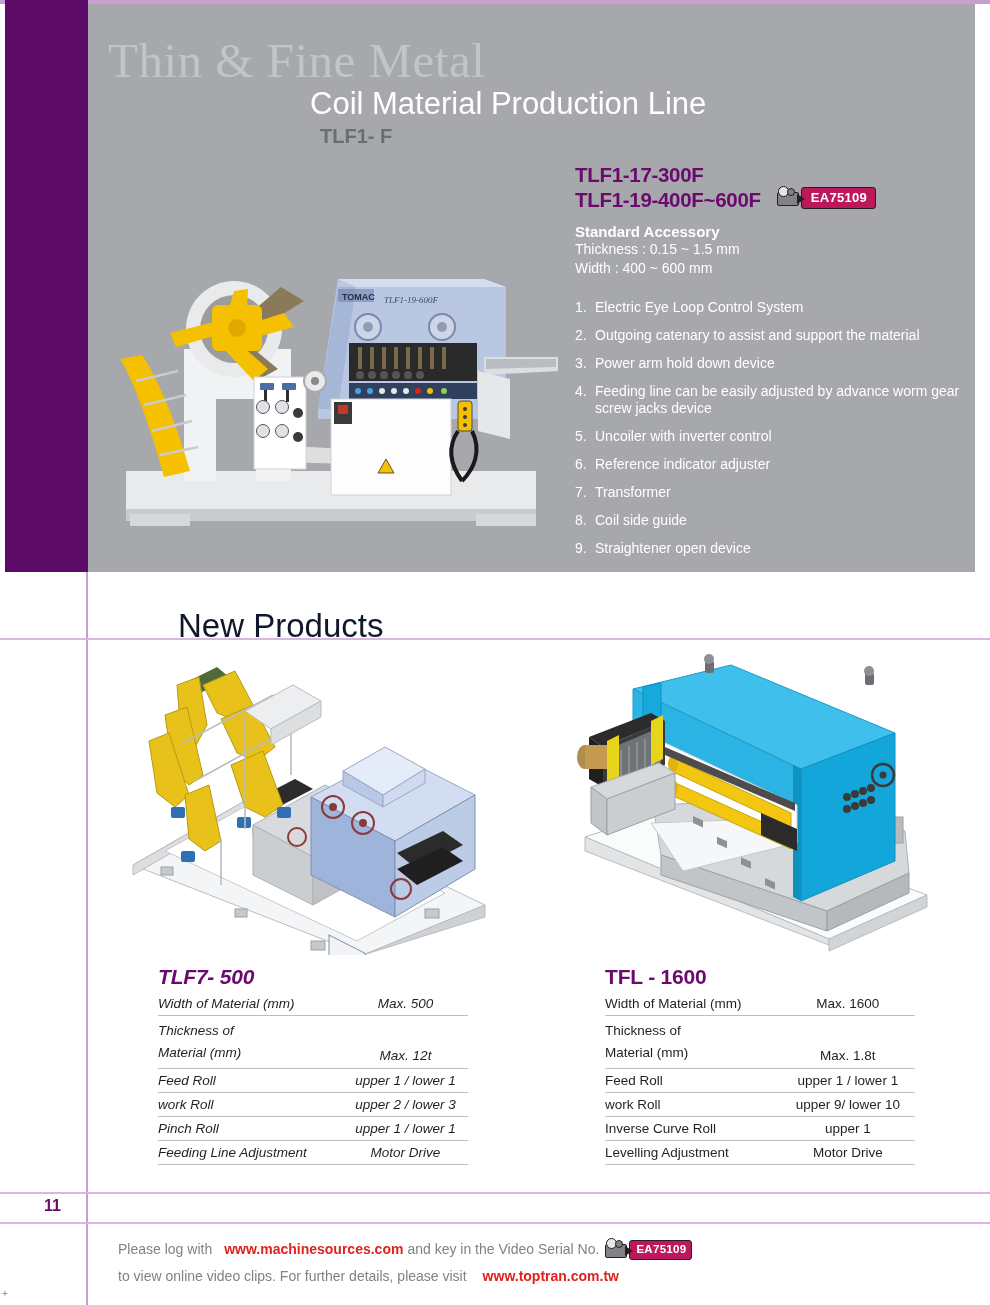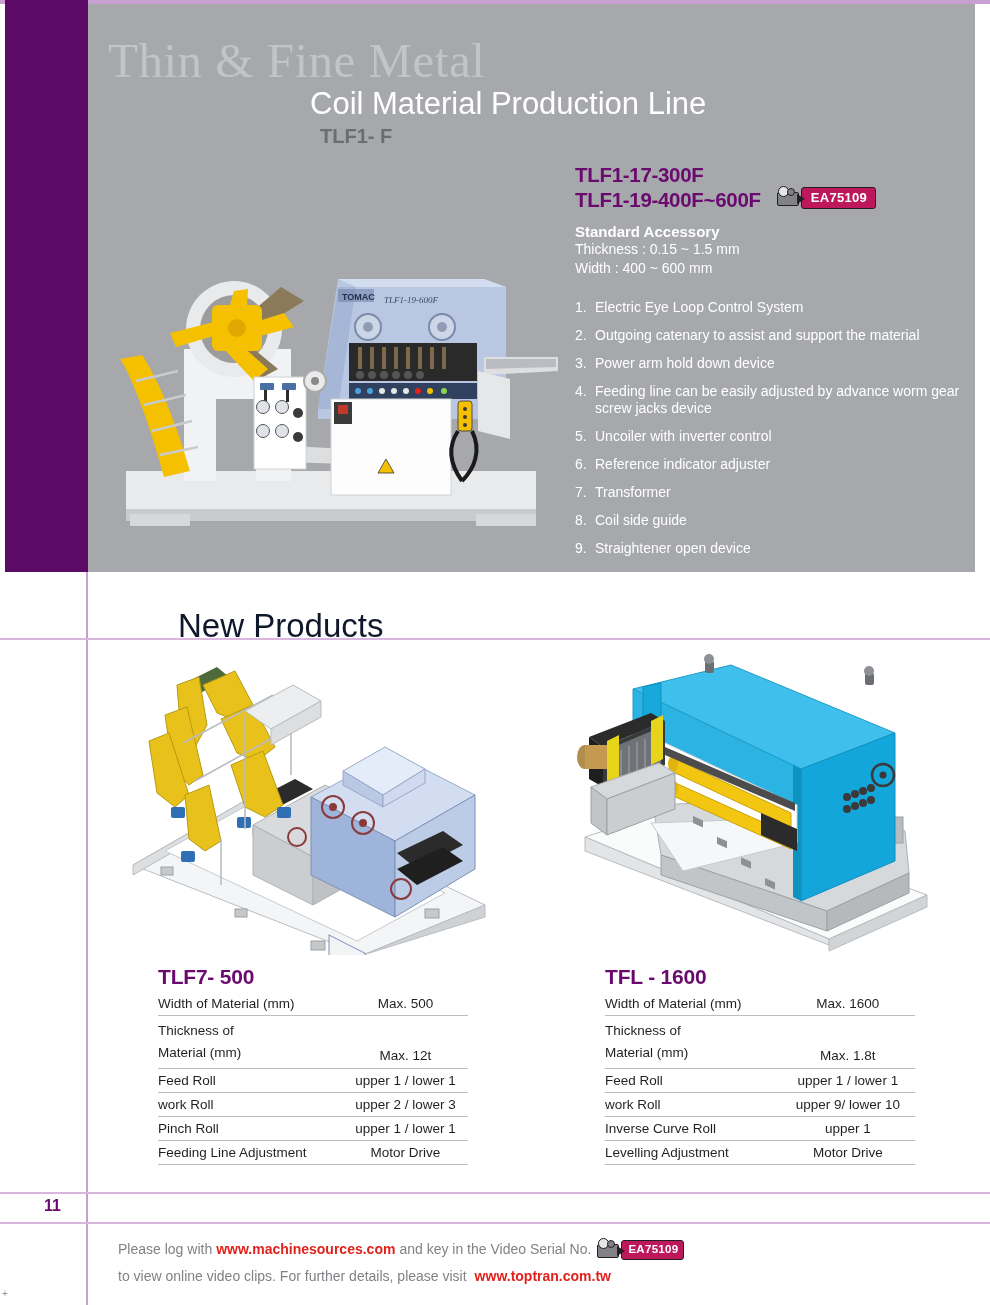--- a/index.html
+++ b/index.html
@@ -144,21 +144,21 @@
     position: absolute; left: 138px; top: 607px;
     font-size: 33px; color: #0f172a; font-weight: 400;
     white-space: nowrap;
     margin-left: 40px;
   }
 
   
   .prod {
     position: absolute; width: 310px;
   }
-  .prod-left  { left: 158px; top: 965px; }
+  .prod-left  { left: 158px; top: 965px; font-style: italic; }
   .prod-right { left: 605px; top: 965px; }
 
   .prod-title {
     font-size: 21px; font-weight: bold; color: #6a0a6e;
     margin-bottom: 3px; letter-spacing: -0.2px;
   }
   table.spec {
     width: 100%; border-collapse: collapse;
   }
   table.spec td {
@@ -185,21 +185,21 @@
 
   
   .footer {
     position: absolute; left: 118px; top: 1236px; width: 800px;
   }
   .footer-line {
     font-size: 14px; color: #808285; line-height: 27px;
     display: flex; align-items: center; flex-wrap: wrap;
   }
   .footer-line .red {
-    color: #e1221c; font-weight: bold;
+    color: #e1221c; font-weight: bold; margin-left: 8px;
   }
   .footer-line .sp { display: inline-block; width: 4px; }
 
   .crop-mark {
     position: absolute; left: 2px; top: 1288px;
     font-size: 10px; color: #939598;
   }
 </style>
 </head>
 <body>

